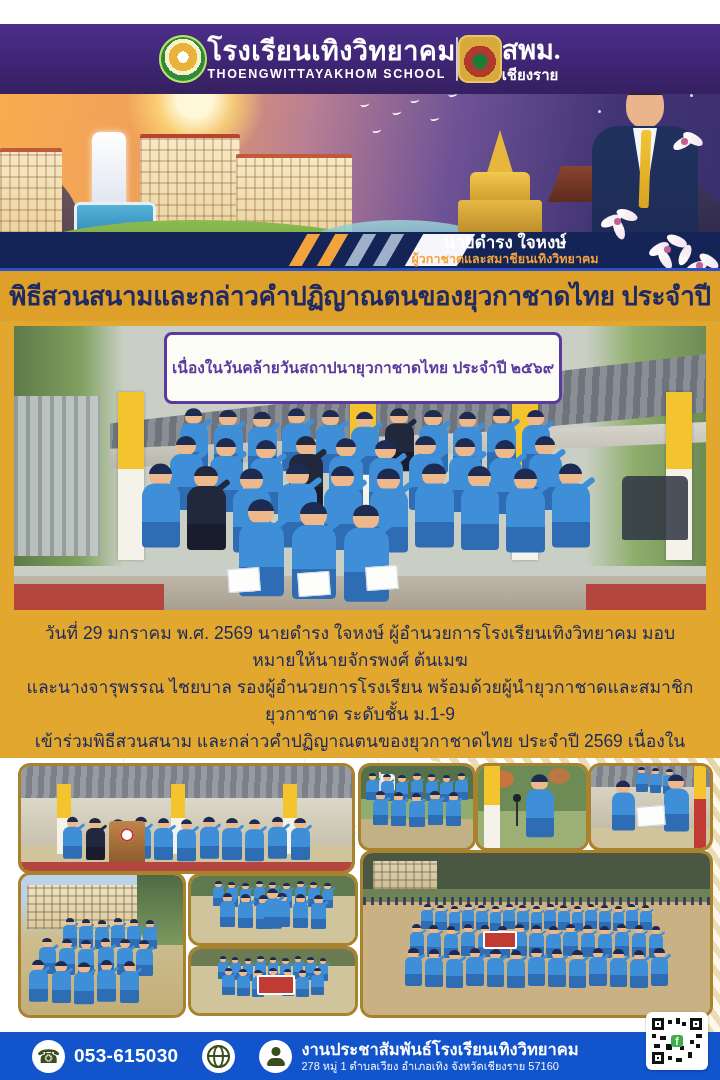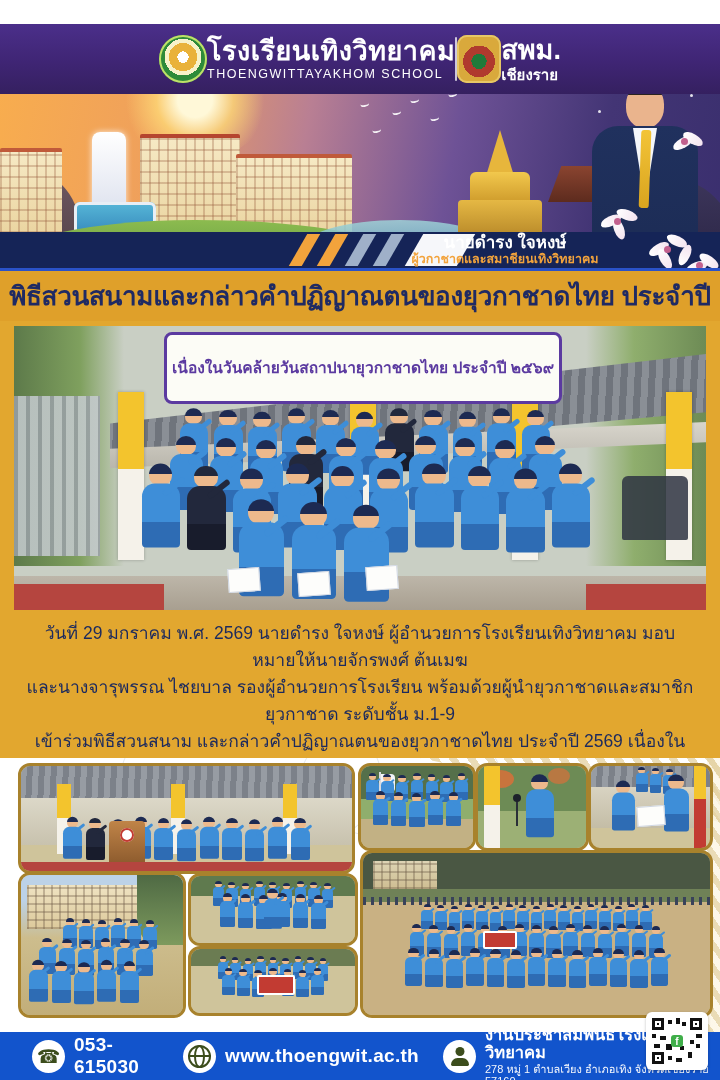--- a/index.html
+++ b/index.html
@@ -8,27 +8,27 @@
 
   
   .topbar{position:absolute;left:0;top:0;width:720px;height:70px;
     background:linear-gradient(180deg,#4b2f8a 0%,#3f2574 55%,#352060 100%);
     display:flex;align-items:center;justify-content:center;z-index:5;margin-top:24px;}
   .crest{width:48px;height:48px;border-radius:50%;
     background:radial-gradient(circle at 50% 46%,#fff 0 16%,#e9b23a 16% 40%,#f7f2c9 40% 52%,#2e8b3a 52% 100%);
     box-shadow:0 0 0 2px #bfe06a inset;}
   .brand-names{line-height:1.05;color:#fff;}
   .brand-th{font-size:27px;font-weight:800;letter-spacing:.5px;}
-  .brand-en{font-size:12.5px;font-weight:400;letter-spacing:1.5px;margin-top:2px;}
+  .brand-en{font-size:12.5px;font-weight:700;letter-spacing:1.5px;margin-top:2px;}
   .vdiv{width:2px;height:44px;background:rgba(255,255,255,.75);border-radius:2px;}
   .emblem{width:44px;height:48px;border-radius:10px;
     background:radial-gradient(circle at 50% 55%,#1f7a3a 0 22%,#b03a2e 22% 46%,#d9a93c 46% 100%);
     box-shadow:0 0 0 2px #e7c766 inset;}
   .sec-names{line-height:1;color:#fff;}
-  .sec-abbr{font-size:27px;font-weight:800;}
+  .sec-abbr{font-size:27px;font-weight:800;font-family:Liberation Serif, serif;}
   .sec-prov{font-size:15px;font-weight:600;margin-top:3px;}
 
   
   .banner{position:absolute;left:0;top:70px;width:720px;height:198px;overflow:hidden;
     background:linear-gradient(100deg,#f8ad4e 0%,#efa05c 22%,#b97f93 42%,#6e5296 62%,#433575 82%,#3a2f6e 100%);}
   .sun{position:absolute;left:120px;top:-30px;width:150px;height:120px;border-radius:50%;
     background:radial-gradient(circle,#fff8d8 0 18%,rgba(255,220,120,.75) 40%,rgba(255,190,80,0) 72%);}
   .bldg{position:absolute;background:
       repeating-linear-gradient(0deg,rgba(150,90,60,.30) 0 2px,transparent 2px 11px),
       repeating-linear-gradient(90deg,rgba(150,90,60,.30) 0 2px,transparent 2px 9px),
@@ -882,21 +882,20 @@
 
   <footer class="footer">
     <div class="f-item" style="margin-left:32px">
       <div class="f-icon">☎</div>
       <div class="f-text">053-615030</div>
     </div>
     <div class="f-item" style="margin-left:24px">
       <div class="f-icon">
           <span class="globe-ico"></span>
         </div>
-      <div class="f-text">www.thoengwit.ac.th</div>
     </div>
     <div class="f-item" style="margin-left:24px">
       <div class="f-icon">
           <span class="person-ico"></span>
         </div>
       <div class="f-office">
         <div class="o1">งานประชาสัมพันธ์โรงเรียนเทิงวิทยาคม</div>
         <div class="o2">278 หมู่ 1 ตำบลเวียง อำเภอเทิง จังหวัดเชียงราย 57160</div>
       </div>
     </div>

